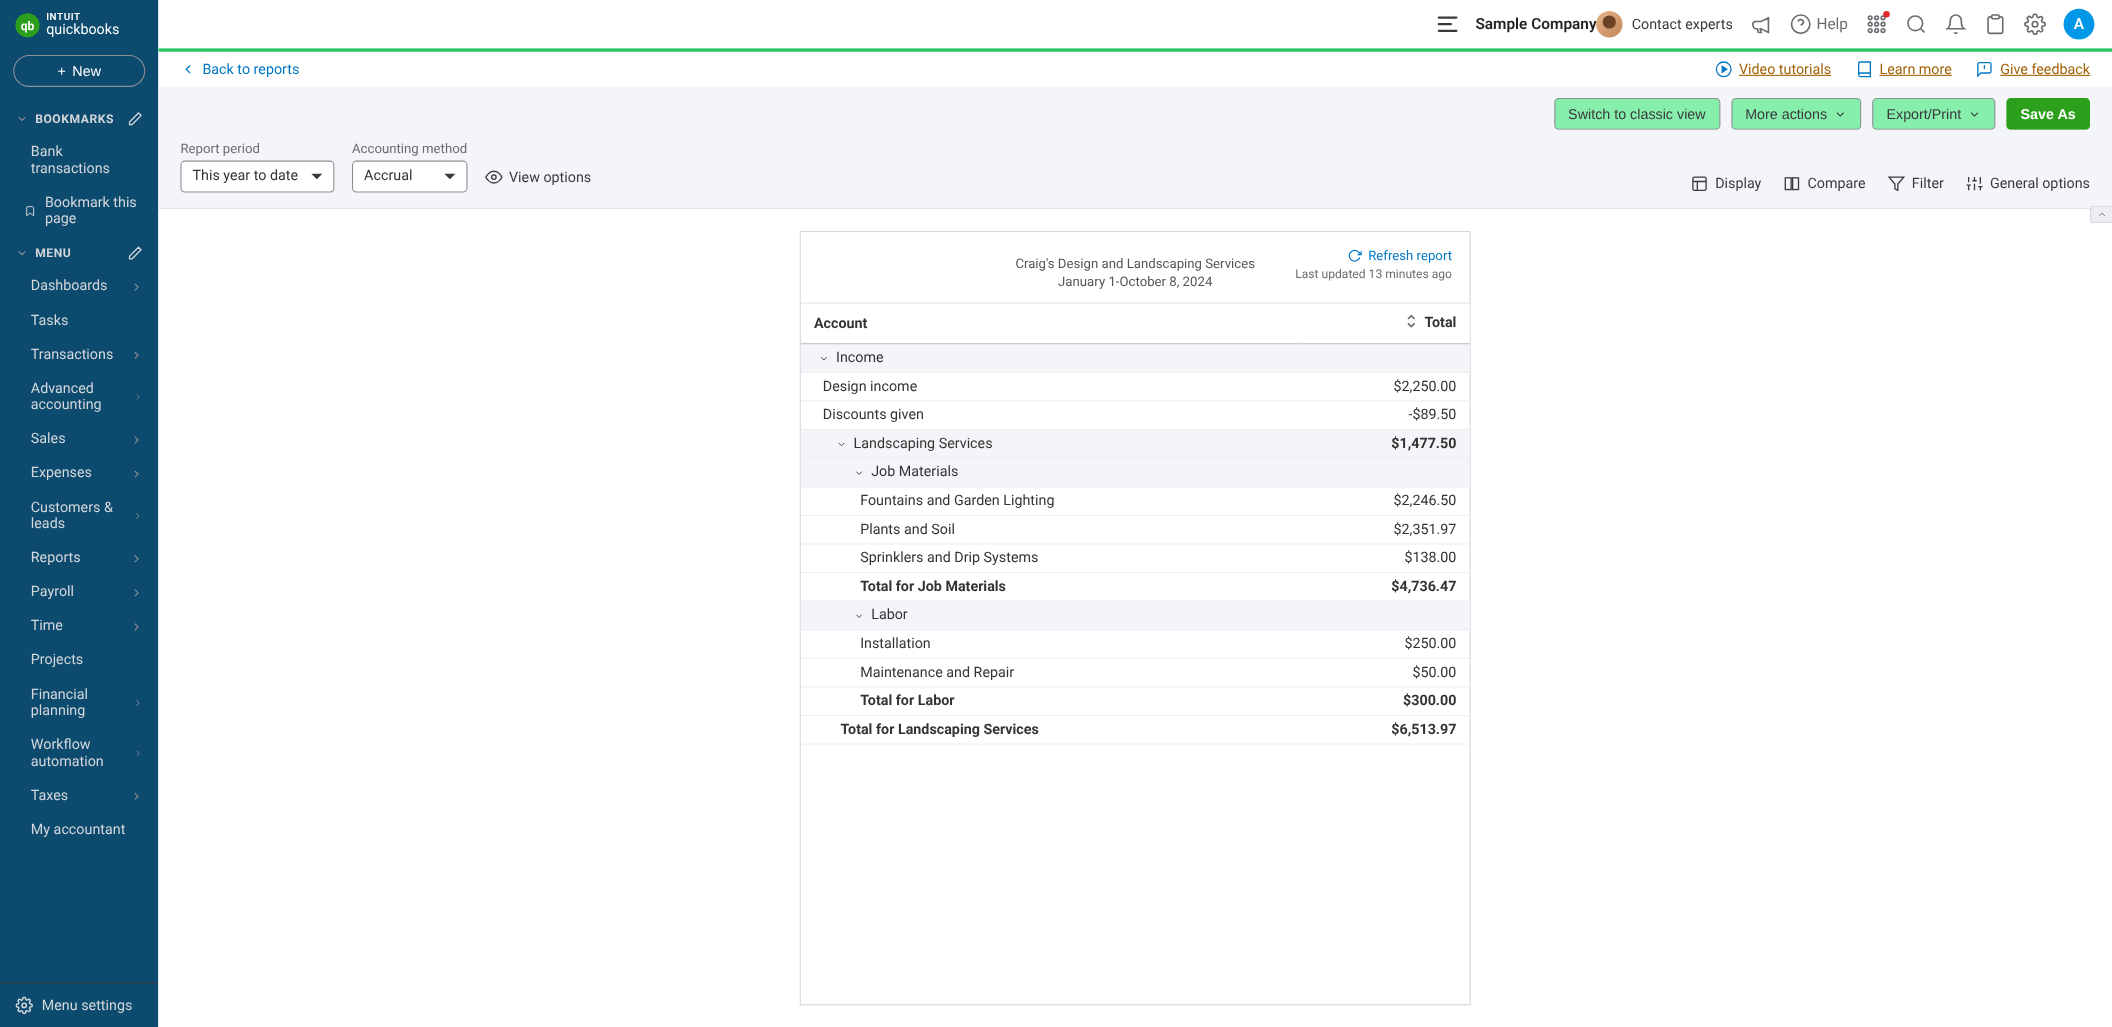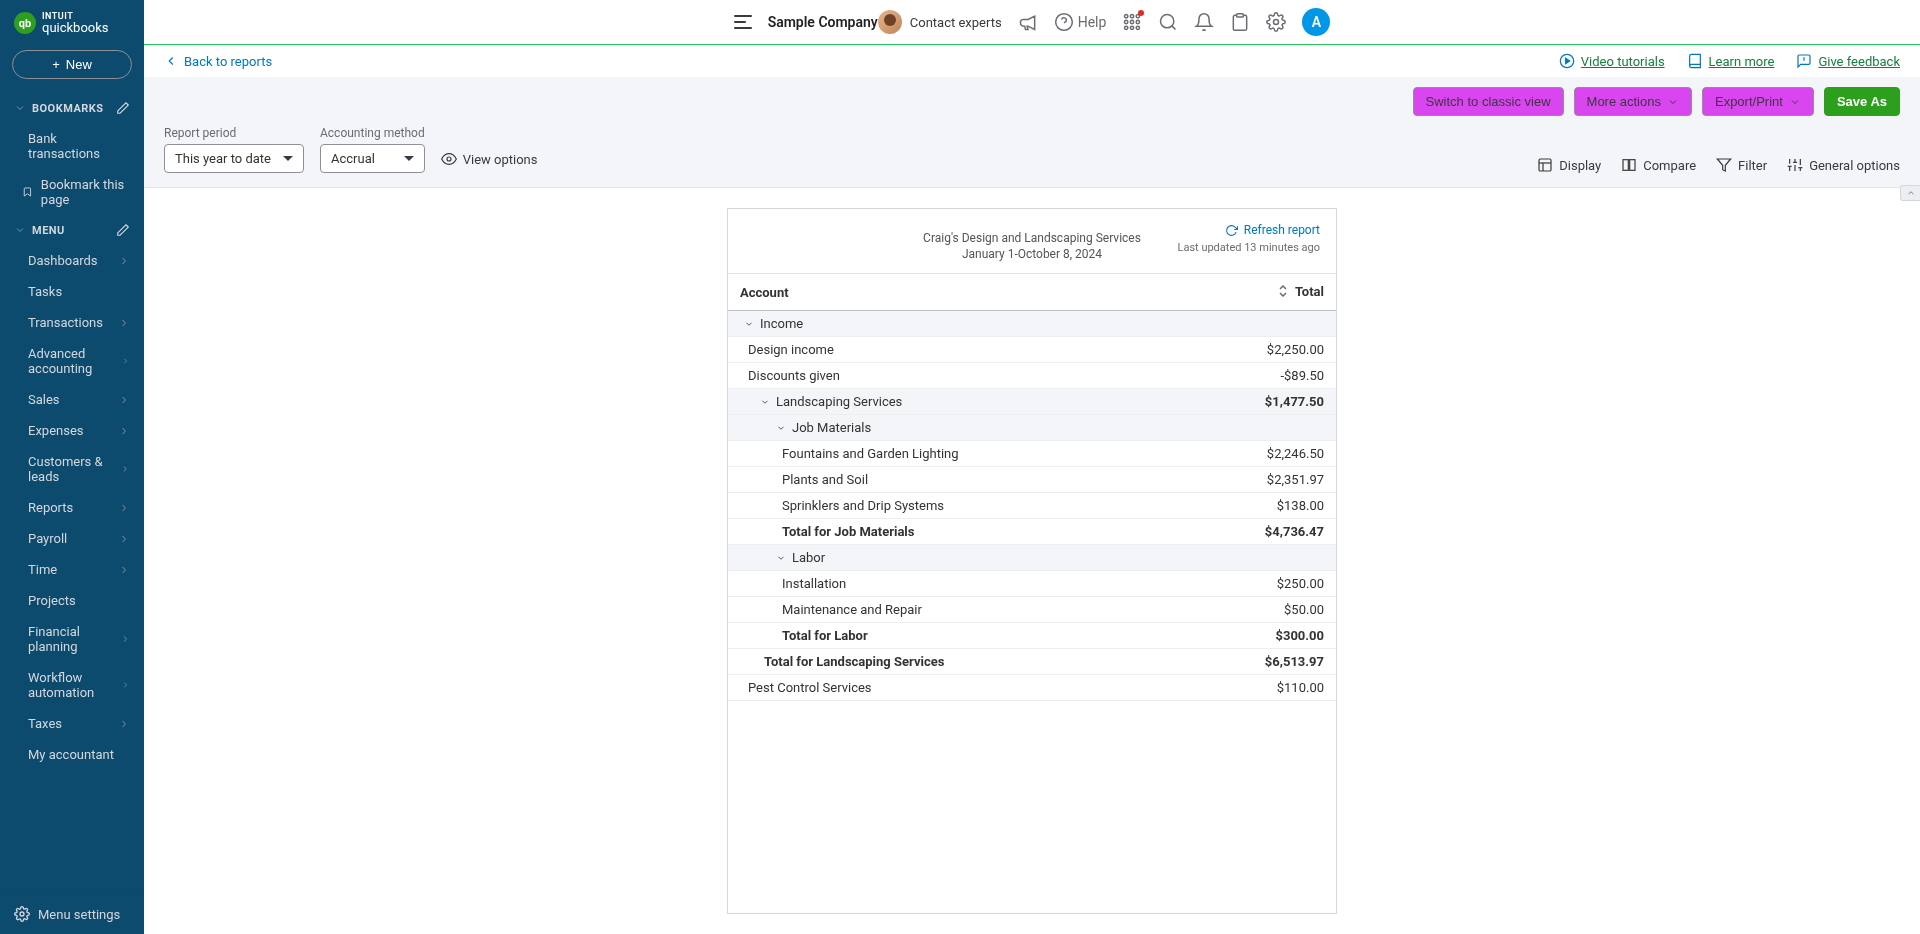--- a/index.html
+++ b/index.html
@@ -21,21 +21,21 @@
   .chevron { width:12px; height:12px; stroke:#8d9096; fill:none; stroke-width:2;}
   .nav-item { display:flex; align-items:center; justify-content:space-between; padding:8px 14px 8px 28px; cursor:pointer; color:#d4d7dc; font-size:13px;}
   .nav-item-icon-row { display:flex; align-items:center; gap:8px;}
   .bookmark-item { padding-left:22px;}
   .menu-settings { margin-top:auto; display:flex; align-items:center; gap:8px; padding:12px 14px; border-top:1px solid #393a3d; cursor:pointer; font-size:13px;}
   
   
   .main { flex:1; display:flex; flex-direction:column; height:100vh; overflow:hidden; background:#fff;}
   
   
-  .topbar { display:flex; align-items:center; justify-content:center; padding:8px 16px; border-bottom:1px solid #22c55e; }
+  .topbar { display:flex; align-items:center; justify-content:flex-end; padding:8px 16px; border-bottom:3px solid #22c55e; }
   .topbar-left { display:flex; align-items:center; gap:16px;}
   .topbar-right { display:flex; align-items:center; gap:16px;}
   .hamburger { width:18px; height:14px; cursor:pointer; display:flex; flex-direction:column; justify-content:space-between;}
   .hamburger span{height:2px; background:#393a3d; border-radius:1px;}
   .hamburger span:nth-child(2){width:70%;}
   .company-name { font-size:14px; font-weight:600; color:#222;}
   .contact-experts { display:flex; align-items:center; gap:8px; cursor:pointer; color:#393a3d;}
   .avatar-img { width:24px; height:24px; border-radius:50%; background:linear-gradient(135deg,#e8b58a,#c0845a); position:relative; overflow:hidden;}
   .avatar-img::after{content:""; position:absolute; top:4px; left:6px; width:12px; height:12px; border-radius:50%; background:#6b4226;}
   .icon-btn { cursor:pointer; color:#6b6c72; display:flex; align-items:center; gap:4px;}
@@ -43,27 +43,27 @@
   .help-text{font-size:14px;}
   .apps-icon{position:relative;}
   .apps-dot{position:absolute;top:-2px;right:-2px;width:6px;height:6px;border-radius:50%;background:#e02b27;}
   .user-avatar{width:28px;height:28px;border-radius:50%;background:#0097e6;color:#fff;display:flex;align-items:center;justify-content:center;font-weight:600;font-size:14px;cursor:pointer;}
   
   
   .back-row{display:flex;align-items:center;justify-content:space-between;padding:8px 20px;}
   .back-link{display:flex;align-items:center;gap:6px;color:#0077c5;font-size:13px;cursor:pointer;}
   .back-link svg{width:14px;height:14px;stroke:#0077c5;fill:none;stroke-width:2;}
   .help-links{display:flex;align-items:center;gap:22px;}
-  .help-link{display:flex;align-items:center;gap:6px;color:#15803d;font-size:13px;cursor:pointer;}
+  .help-link{display:flex;align-items:center;gap:6px;color:#a16207;font-size:13px;cursor:pointer;}
   .help-link span{text-decoration:underline;}
   .help-link svg{width:16px;height:16px;stroke:#0077c5;fill:none;stroke-width:1.8;}
   
   
   .action-bar{display:flex;justify-content:flex-end;align-items:center;gap:10px;padding:10px 20px 0;background:#f4f5f8;}
-  .btn{padding:6px 12px;border:1px solid #8d9096;background:#d946ef;border-radius:4px;font-size:13px;cursor:pointer;display:flex;align-items:center;gap:6px;color:#393a3d;}
+  .btn{padding:6px 12px;border:1px solid #8d9096;background:#86efac;border-radius:4px;font-size:13px;cursor:pointer;display:flex;align-items:center;gap:6px;color:#393a3d;}
   .btn-primary{background:#2ca01c;border-color:#2ca01c;color:#fff;font-weight:600;}
   .btn svg{width:12px;height:12px;stroke:currentColor;fill:none;stroke-width:2;}
   
   
   .filter-bar{display:flex;align-items:flex-end;justify-content:space-between;padding:10px 20px 14px;background:#f4f5f8;border-bottom:1px solid #e3e5e8;position:relative;}
   .filter-left{display:flex;align-items:flex-end;gap:16px;}
   .filter-group{display:flex;flex-direction:column;gap:4px;}
   .filter-label{font-size:12px;color:#6b6c72;}
   .select{border:1px solid #8d9096;background:#fff;border-radius:4px;padding:6px 28px 6px 10px;font-size:13px;cursor:pointer;position:relative;min-width:140px;}
   .select.narrow{min-width:90px;}
@@ -542,22 +542,18 @@
                 <td class="amount">$50.00</td>
               </tr>
               <tr class="total-row">
                 <td style="padding-left: 54px; font-weight: 700;">Total for Labor</td>
                 <td class="amount">$300.00</td>
               </tr>
               <tr class="total-row">
                 <td style="padding-left: 36px; font-weight: 700;">Total for Landscaping Services</td>
                 <td class="amount">$6,513.97</td>
               </tr>
-              <tr>
-                <td style="padding-left: 20px;">Pest Control Services</td>
-                <td class="amount">$110.00</td>
-              </tr>
             </tbody>
         </table>
       </div>
     </div>
   </div>
 </div>
 
 </body></html>

